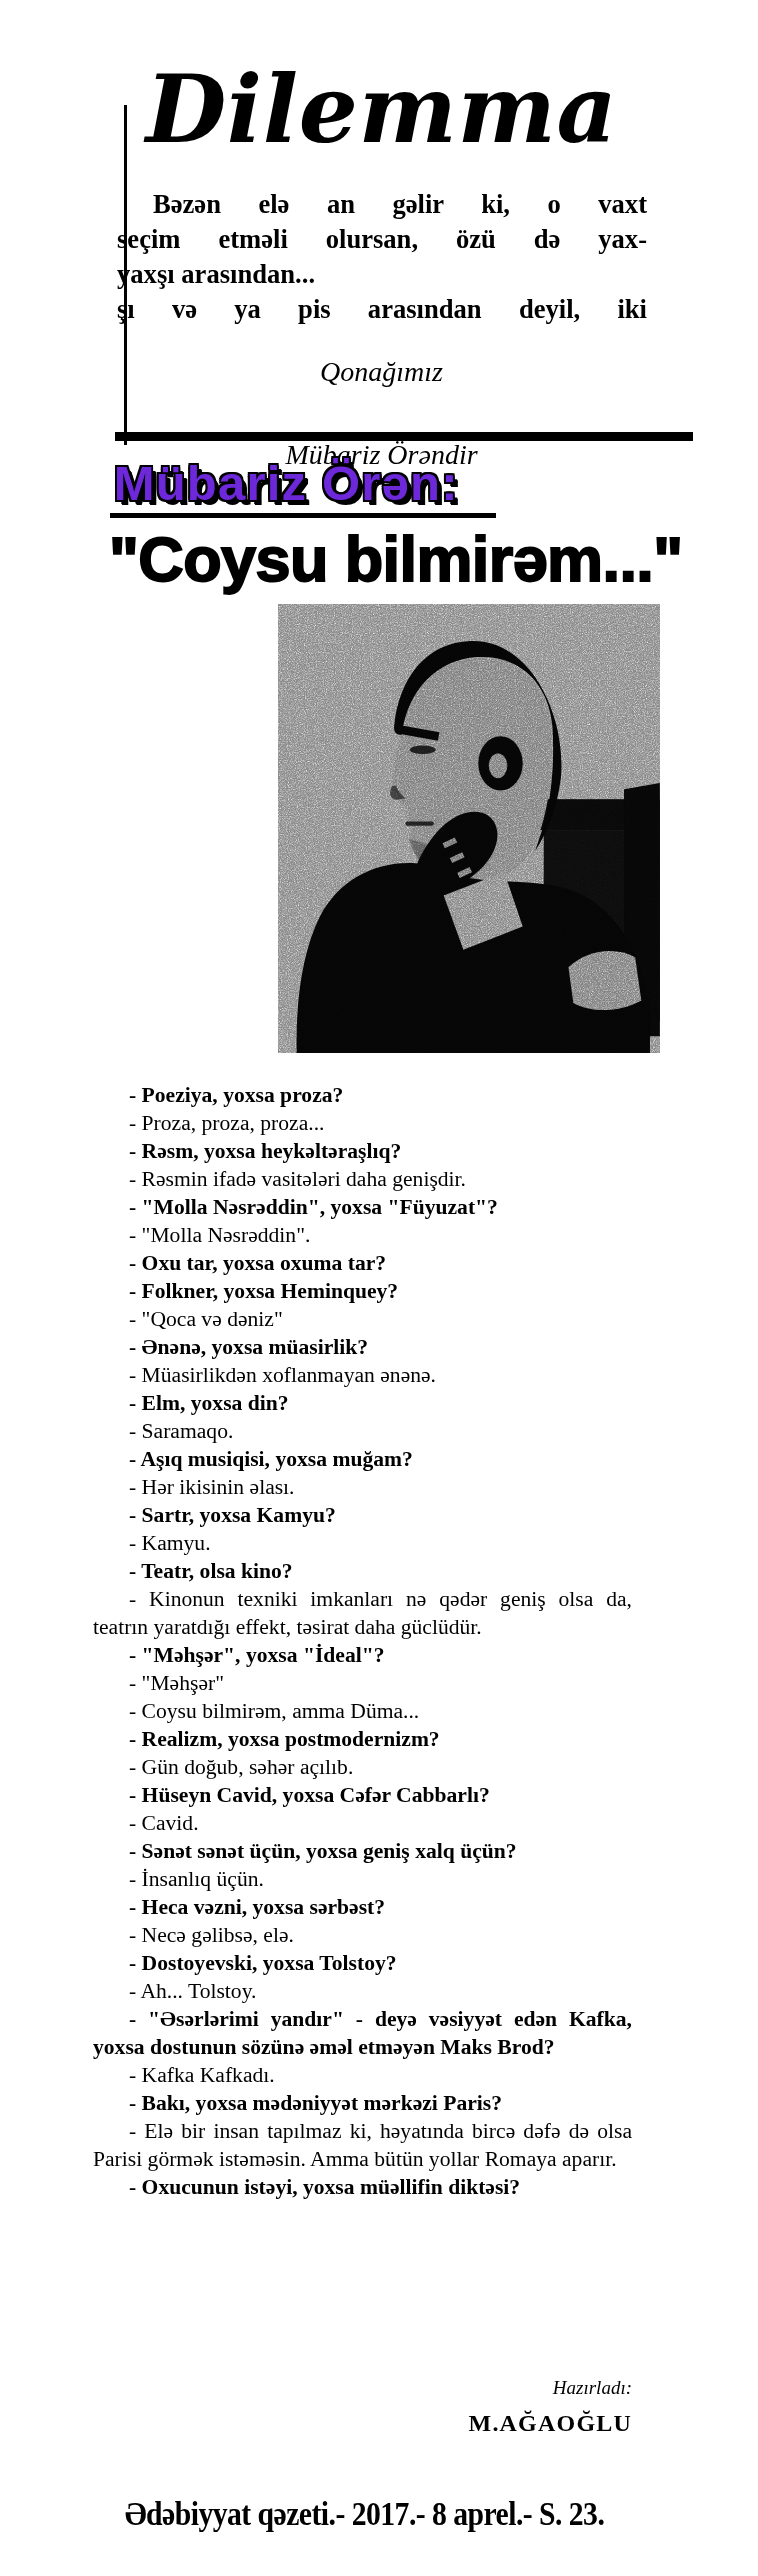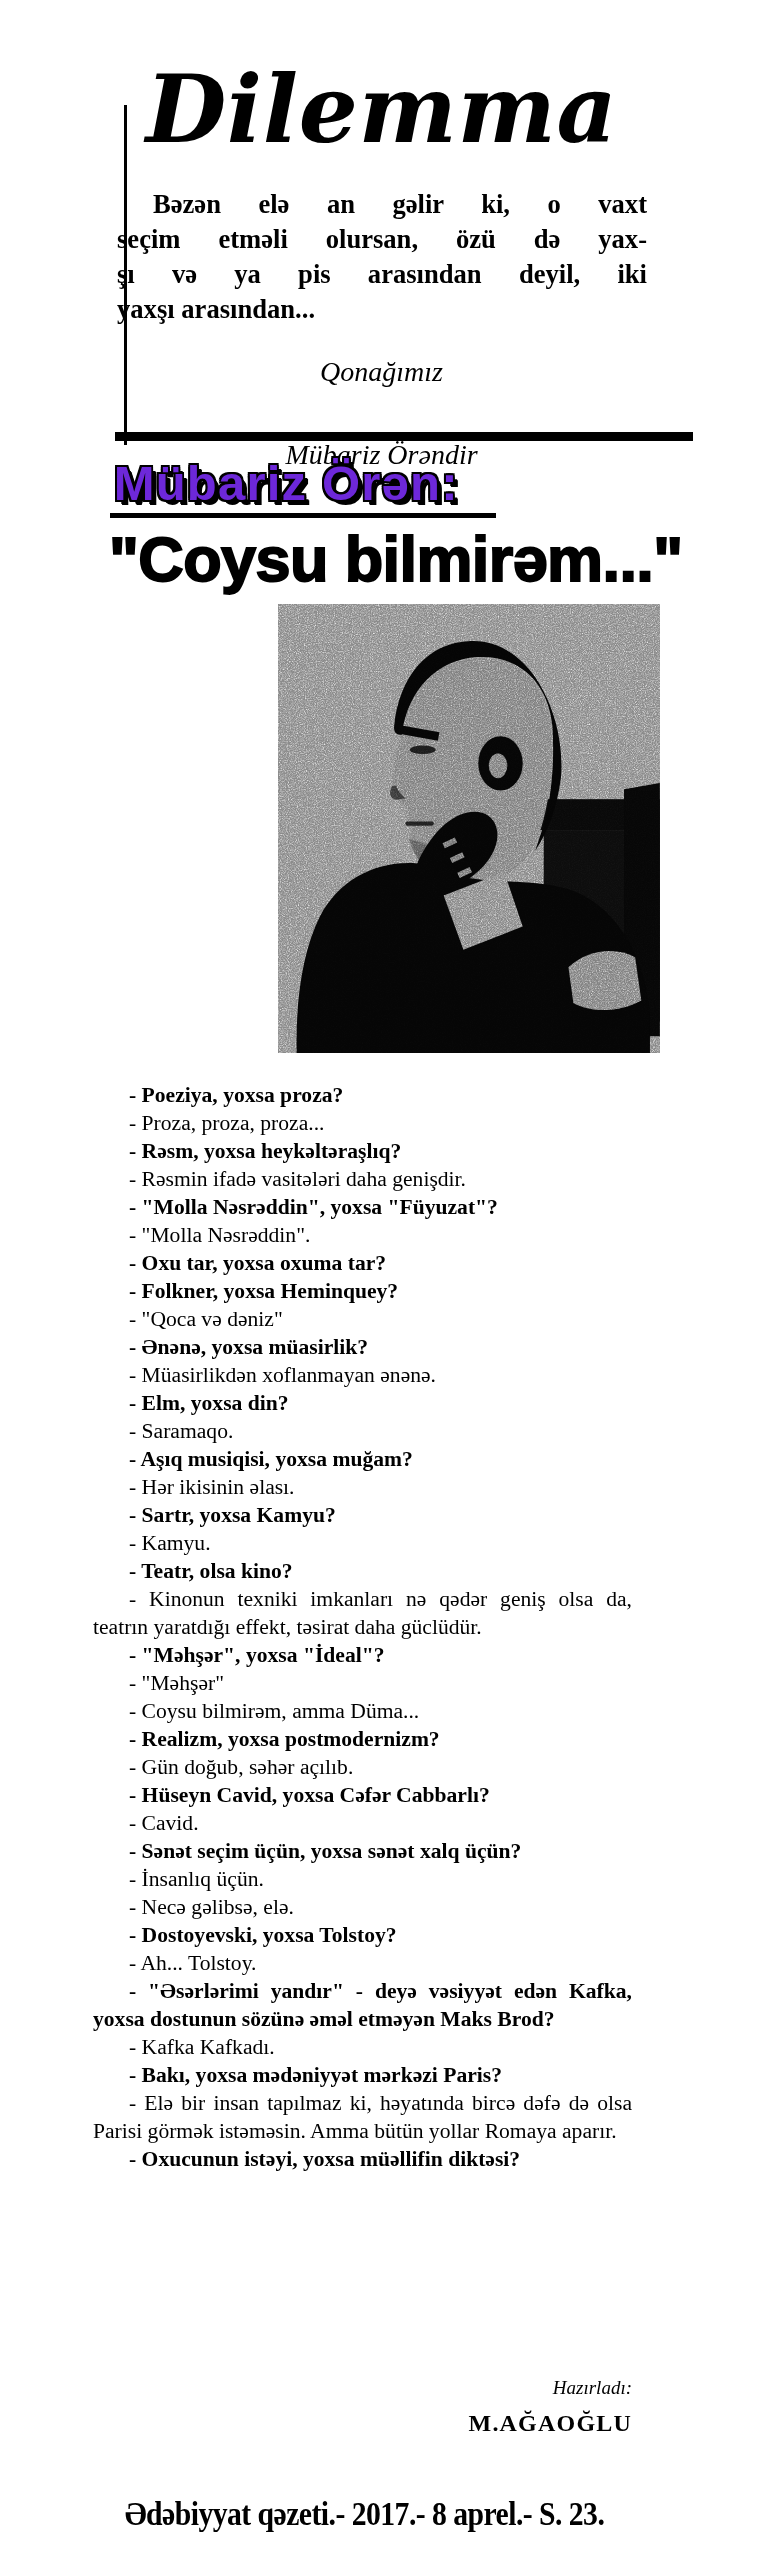--- a/index.html
+++ b/index.html
@@ -114,22 +114,22 @@
 <div class="page">
 
   <div class="left-rule"></div>
 
   <div class="masthead-title">Dilemma</div>
 
   <div class="intro">
 
   <div class="line fill indent">Bəzən elə an gəlir ki, o vaxt</div>
       <div class="line fill">seçim etməli olursan, özü də yax-</div>
+      <div class="line">yaxşı arasından...</div>
       <div class="line fill">şı və ya pis arasından deyil, iki</div>
-      <div class="line">yaxşı arasından...</div>
     </div>
 
   <div class="guest-label">Qonağımız</div>
   <div class="guest-name">Mübariz Örəndir</div>
 
   <div class="divider-bar"></div>
 
   <div class="kicker-wrap">
     <span class="kicker">Mübariz Örən:</span>
   </div>
@@ -207,22 +207,23 @@
       <p class="a">- Kamyu.</p>
       <p class="q">- Teatr, olsa kino?</p>
       <p class="a">- Kinonun texniki imkanları nə qədər geniş olsa da, teatrın yaratdığı effekt, təsirat daha güclüdür.</p>
       <p class="q">- "Məhşər", yoxsa "İdeal"?</p>
       <p class="a">- "Məhşər"</p>
       <p class="a">- Coysu bilmirəm, amma Düma...</p>
       <p class="q">- Realizm, yoxsa postmodernizm?</p>
       <p class="a">- Gün doğub, səhər açılıb.</p>
       <p class="q">- Hüseyn Cavid, yoxsa Cəfər Cabbarlı?</p>
       <p class="a">- Cavid.</p>
-      <p class="q">- Sənət seçim üçün, yoxsa sənət xalq üçün?</p>
+      <p class="q">- Sənət sənət üçün, yoxsa geniş xalq üçün?</p>
       <p class="a">- İnsanlıq üçün.</p>
+      <p class="q">- Heca vəzni, yoxsa sərbəst?</p>
       <p class="a">- Necə gəlibsə, elə.</p>
       <p class="q">- Dostoyevski, yoxsa Tolstoy?</p>
       <p class="a">- Ah... Tolstoy.</p>
       <p class="q">- "Əsərlərimi yandır" - deyə vəsiyyət edən Kafka, yoxsa dostunun sözünə əməl etməyən Maks Brod?</p>
       <p class="a">- Kafka Kafkadı.</p>
       <p class="q">- Bakı, yoxsa mədəniyyət mərkəzi Paris?</p>
       <p class="a">- Elə bir insan tapılmaz ki, həyatında bircə dəfə də olsa Parisi görmək istəməsin. Amma bütün yollar Romaya aparır.</p>
       <p class="q">- Oxucunun istəyi, yoxsa müəllifin diktəsi?</p>
     </div>
 

